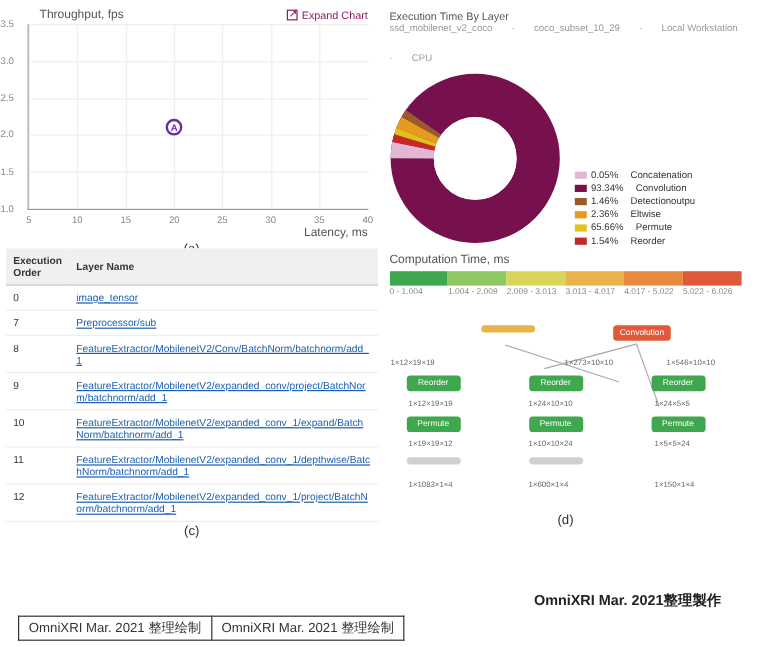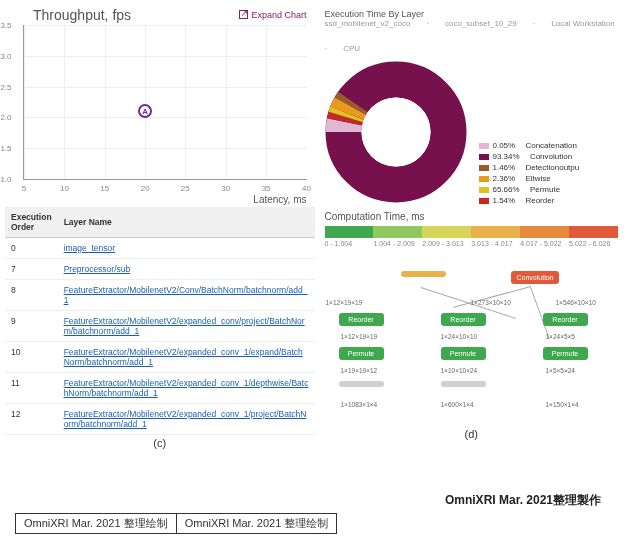--- a/index.html
+++ b/index.html
@@ -1,20 +1,20 @@
 <!DOCTYPE html>
 <html><head>
 <meta charset="utf-8">
 <style>
 *{box-sizing:border-box;margin:0;padding:0;font-family:Arial,Helvetica,sans-serif}
 body{width:631px;height:539px;background:#fff;position:relative;font-size:10px;color:#333}
 .wrap{display:grid;grid-template-columns:1fr 1fr;grid-template-rows:200px 260px auto auto;gap:2px;padding:5px}
 .panel{position:relative;background:#fff}
 .scatter-hdr{display:flex;justify-content:space-between;align-items:center;padding:2px 8px}
-.ylab{font-size:14px;color:#555;padding-left:20px}
+.ylab{font-size:10px;color:#555;padding-left:20px}
 .expand{color:#8e1b60;font-size:9px;display:flex;align-items:flex-start;gap:3px}
 .expand-icon{display:inline-block;width:9px;height:9px;border:1px solid #8e1b60;position:relative}
 .expand-icon::after{content:'↗';position:absolute;top:-3px;left:0;font-size:9px}
 .chart-area{position:relative;height:155px;margin:0 8px 0 18px;border-left:1px solid #999;border-bottom:1px solid #999}
 .hgrid,.vgrid{position:absolute;background:#eee}
 .hgrid{left:0;right:0;height:1px}
 .vgrid{top:0;bottom:0;width:1px}
 .ytick{position:absolute;left:-28px;font-size:8px;color:#888;transform:translateY(-50%)}
 .xtick{position:absolute;bottom:-14px;font-size:8px;color:#888;transform:translateX(-50%)}
 .xlab{text-align:right;font-size:10px;color:#555;padding-right:8px;margin-top:14px}

